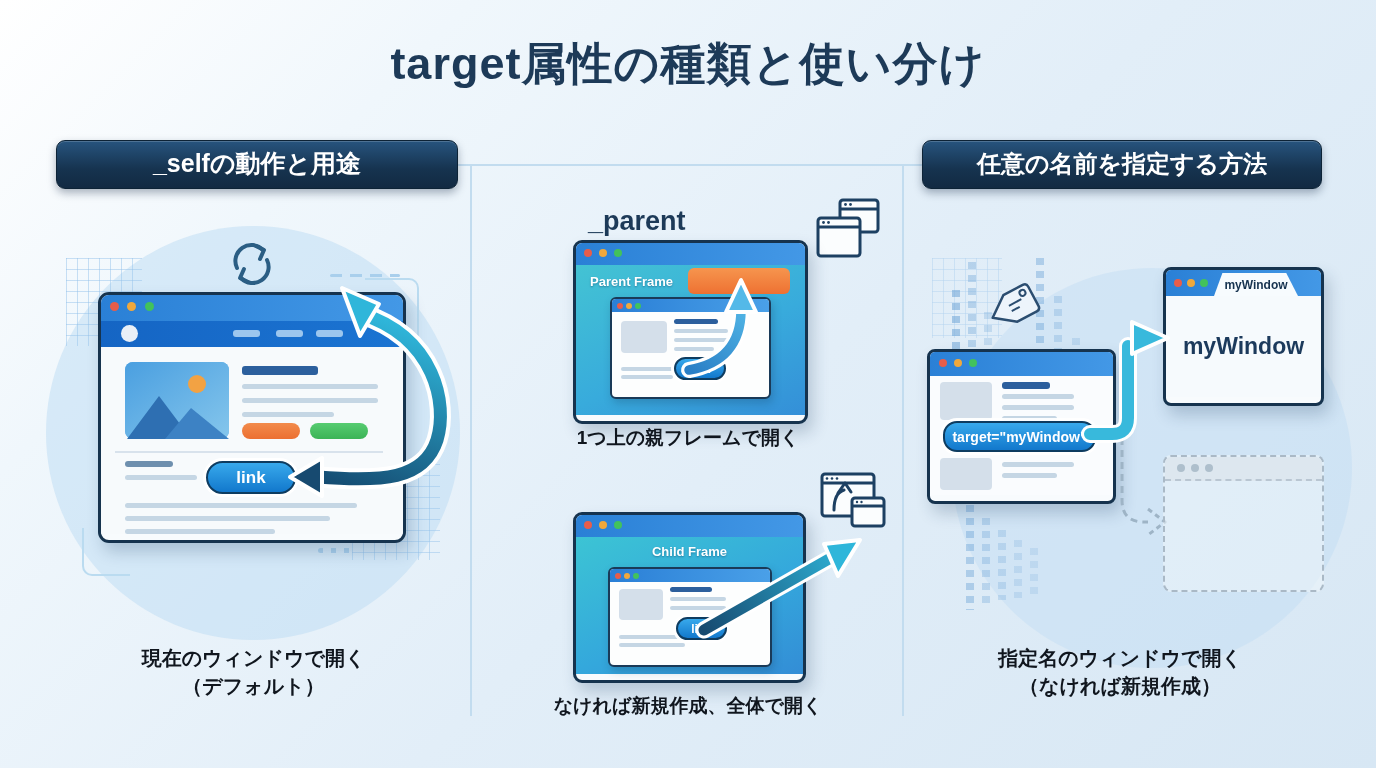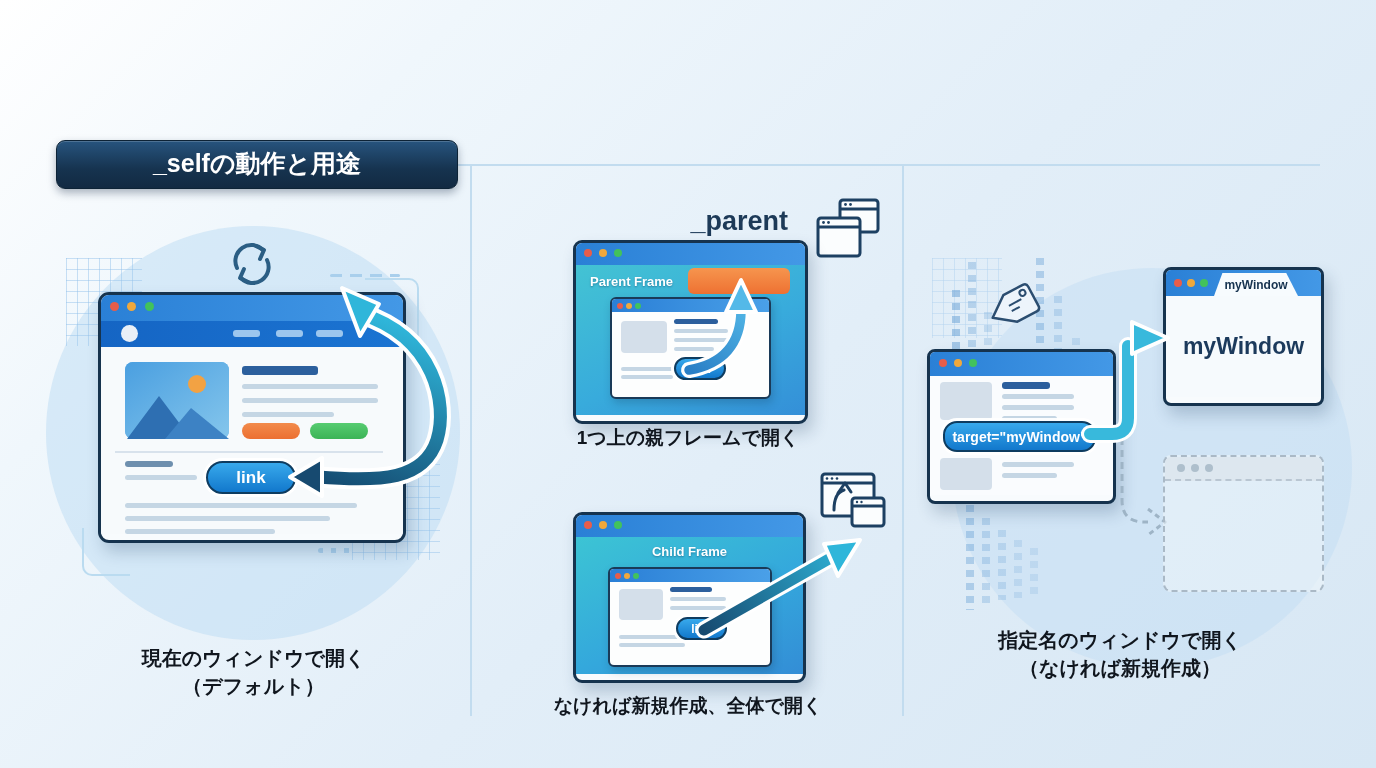--- a/index.html
+++ b/index.html
@@ -41,21 +41,21 @@
   .ph{position:absolute;background:#d4dfea;border-radius:4px;}
   .bline{position:absolute;border-radius:3px;background:#c5d6e4;height:5px;}
   .nline{position:absolute;border-radius:3px;background:#2c5f9d;}
   .pill-link{position:absolute;display:flex;align-items:center;justify-content:center;
     background:linear-gradient(180deg,#38a9ec,#1278cc);border:2px solid #0e3c60;border-radius:999px;
     box-shadow:0 0 0 3px rgba(255,255,255,.95);color:#fff;font-weight:700;z-index:3;}
   .framelabel{position:absolute;color:#fff;font-weight:700;font-size:13px;
     text-shadow:0 1px 2px rgba(0,40,80,.4);}
   .caption{position:absolute;z-index:2;text-align:center;font-weight:700;color:#10161e;
     font-size:20px;line-height:28px;}
-  .sublabel{position:absolute;z-index:2;text-align:right;font-weight:800;color:#1d3a58;}
+  .sublabel{position:absolute;z-index:2;text-align:left;font-weight:800;color:#1d3a58;}
   svg{position:absolute;overflow:visible;}
   .z3{z-index:3;} .z2{z-index:2;}
   .ghost{position:absolute;border:2px dashed #aab9c6;border-radius:8px;
     background:rgba(238,245,250,.55);z-index:2;overflow:hidden;}
   .ghost-head{height:22px;background:#dde7ef;border-bottom:2px dashed #b9c6d2;position:relative;}
   .gdot{position:absolute;width:8px;height:8px;border-radius:50%;background:#aebfcc;top:7px;}
   .tab{position:absolute;background:#f7fbfe;clip-path:polygon(10% 0%,86% 0%,100% 100%,0% 100%);
     display:flex;align-items:center;justify-content:center;font-weight:700;color:#16324f;}
 </style>
 </head>
@@ -83,22 +83,24 @@
   <div class="pxs" style="left:984px;top:312px;height:100px;opacity:.5;"></div>
   <div class="pxs" style="left:1036px;top:258px;height:150px;opacity:.8;"></div>
   <div class="pxs" style="left:1054px;top:296px;height:118px;opacity:.55;"></div>
   <div class="pxs" style="left:1072px;top:338px;height:80px;opacity:.45;"></div>
   <div class="pxs" style="left:966px;top:505px;height:105px;opacity:.8;"></div>
   <div class="pxs" style="left:982px;top:518px;height:88px;opacity:.6;"></div>
   <div class="pxs" style="left:998px;top:530px;height:70px;opacity:.5;"></div>
   <div class="pxs" style="left:1014px;top:540px;height:58px;opacity:.4;"></div>
   <div class="pxs" style="left:1030px;top:548px;height:46px;opacity:.35;"></div>
 
+  <div class="title">target属性の種類と使い分け</div>
 
   <div class="colheader" style="left:56px;width:400px;">_selfの動作と用途</div>
+  <div class="colheader" style="left:922px;width:398px;font-size:24px;">任意の名前を指定する方法</div>
 
   <svg class="z2" width="52" height="52" viewBox="0 0 52 52" style="left:226px;top:238px;">
     <g fill="none" stroke="#2b5e84" stroke-width="4" stroke-linecap="round" stroke-linejoin="round">
       <path d="M 11,30 A 16,16 0 0 1 37,12"></path>
       <path d="M 30,8 L 38,12 L 34,21"></path>
       <path d="M 41,22 A 16,16 0 0 1 15,40"></path>
       <path d="M 22,44 L 14,40 L 18,31"></path>
     </g>
   </svg>
 
@@ -328,18 +330,18 @@
   </svg>
 
   <div class="ghost" style="left:1163px;top:455px;width:157px;height:133px;">
     <div class="ghost-head">
       <span class="gdot" style="left:12px;"></span>
       <span class="gdot" style="left:26px;"></span>
       <span class="gdot" style="left:40px;"></span>
     </div>
   </div>
 
-  <div class="caption" style="left:930px;top:626px;width:380px;">
+  <div class="caption" style="left:930px;top:644px;width:380px;">
     <div>指定名のウィンドウで開く</div>
     <div>（なければ新規作成）</div>
   </div>
 
 </div>
 
 </body></html>

